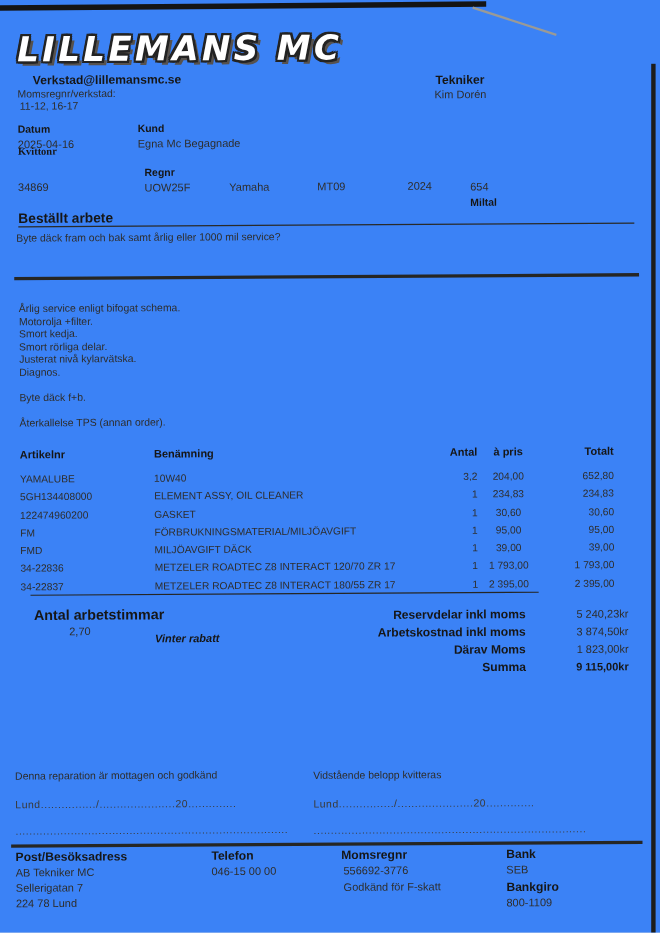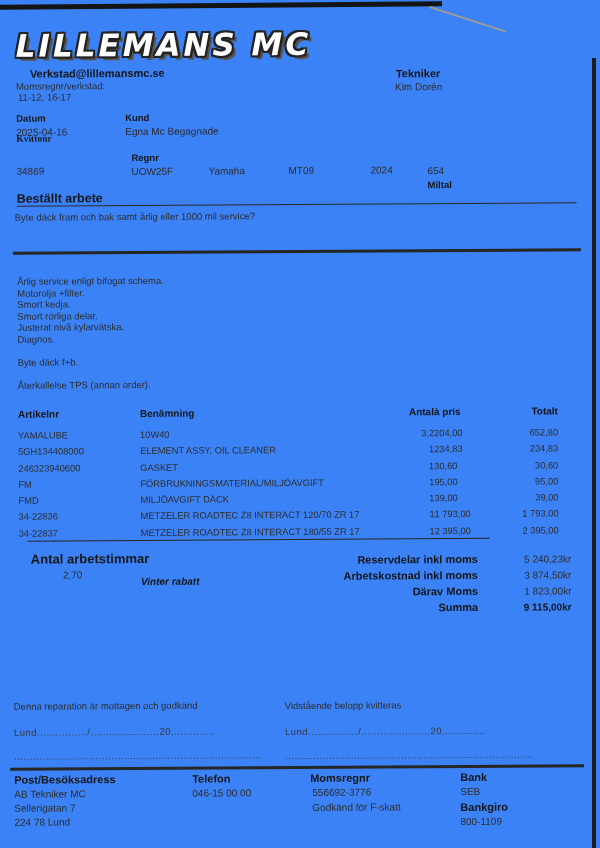--- a/index.html
+++ b/index.html
@@ -32,21 +32,21 @@
   .sec-underline{position:absolute;height:0;border-bottom:1.5px solid #2a2a28;}
   .rule{position:absolute;background:#262624;}
   .comment-line{font-size:9.5px;line-height:11.6px;min-height:11.6px;white-space:nowrap;}
   
   .tbl{position:absolute;left:18px;top:407px;width:540px;font-size:9.3px;}
   .trow{display:flex;align-items:baseline;height:16.3px;}
   .trow.head{font-weight:bold;color:#161616;font-size:10px;height:22px;}
   .c-art{width:122px;}
   .c-ben{width:254px;}
   .c-ant{width:40px;text-align:right;}
-  .c-pris{width:56px;text-align:left;}
+  .c-pris{width:56px;text-align:center;}
   .c-tot{width:68px;text-align:right;}
   
   .tot-row{position:absolute;white-space:nowrap;}
   .tot-lbl{display:inline-block;width:300px;text-align:right;font-weight:bold;color:#161616;font-size:11px;}
   .tot-val{display:inline-block;width:89px;text-align:right;font-size:10px;}
   .tot-row.sum .tot-val{font-weight:bold;color:#161616;}
   .dots{font-size:9.5px;letter-spacing:0.5px;color:#3a3936;}
   .foot-lbl{font-size:11px;font-weight:bold;color:#161616;}
   .foot-val{font-size:10px;}
 </style>
@@ -118,21 +118,21 @@
         <div class="c-tot">652,80</div>
       </div>
       <div class="trow">
         <div class="c-art">5GH134408000</div>
         <div class="c-ben">ELEMENT ASSY, OIL CLEANER</div>
         <div class="c-ant">1</div>
         <div class="c-pris">234,83</div>
         <div class="c-tot">234,83</div>
       </div>
       <div class="trow">
-        <div class="c-art">246323940600</div>
+        <div class="c-art">122474960200</div>
         <div class="c-ben">GASKET</div>
         <div class="c-ant">1</div>
         <div class="c-pris">30,60</div>
         <div class="c-tot">30,60</div>
       </div>
       <div class="trow">
         <div class="c-art">FM</div>
         <div class="c-ben">FÖRBRUKNINGSMATERIAL/MILJÖAVGIFT</div>
         <div class="c-ant">1</div>
         <div class="c-pris">95,00</div>

